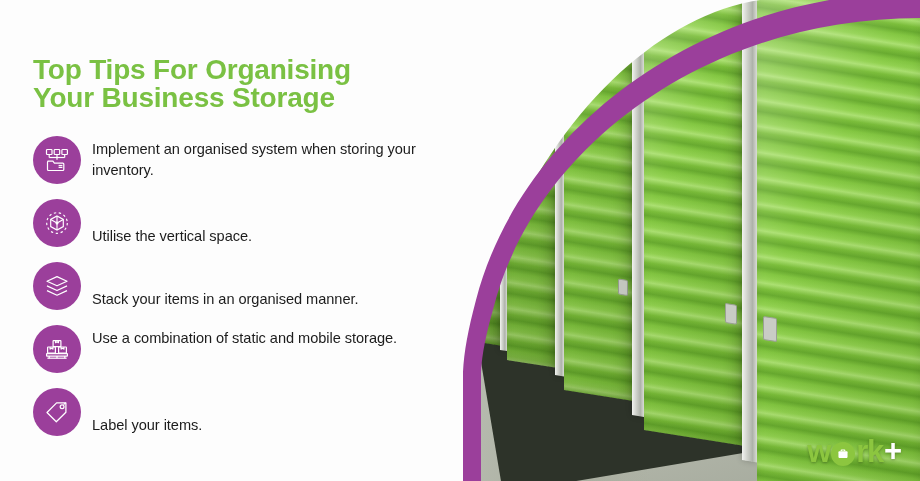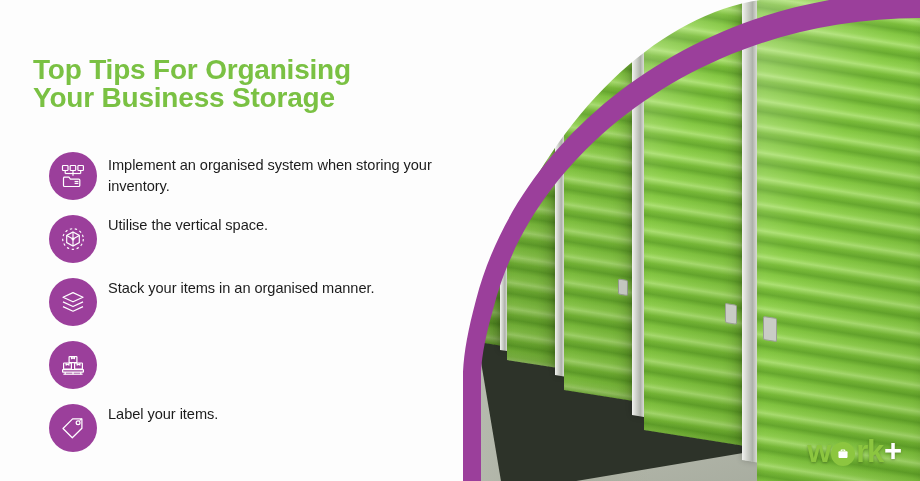--- a/index.html
+++ b/index.html
@@ -41,30 +41,30 @@
     color: #7ac143;
     margin: 0;
   }
 
   .tips-list {
     position: absolute;
     left: 33px;
     top: 136px;
     width: 440px;
     list-style: none;
-    margin: 16px;
+    margin: 0;
     padding: 0;
   }
   .tip-item {
     display: flex;
     align-items: flex-start;
     margin-bottom: 15px;
     min-height: 48px;
   }
-  .tip-item.compact { align-items: flex-start; }
+  .tip-item.compact { align-items: flex-end; }
 
   .tip-icon-badge {
     flex: 0 0 auto;
     width: 48px;
     height: 48px;
     border-radius: 50%;
     background: #9b3f9b;
     display: flex;
     align-items: center;
     justify-content: center;
@@ -360,20 +360,21 @@
             <path d="M6.1 11 v2.1 l1.4 -0.9 l1.4 0.9 v-2.1"></path>
             <rect x="14.6" y="11" width="7.8" height="6.1" rx="0.5"></rect>
             <path d="M17.1 11 v2.1 l1.4 -0.9 l1.4 0.9 v-2.1"></path>
             <rect x="2.6" y="17.6" width="20.8" height="2.5" rx="0.4"></rect>
             <line x1="5.2" y1="20.1" x2="5.2" y2="22.2"></line>
             <line x1="13" y1="20.1" x2="13" y2="22.2"></line>
             <line x1="20.8" y1="20.1" x2="20.8" y2="22.2"></line>
             <line x1="3.4" y1="22.2" x2="22.6" y2="22.2"></line>
           </svg>
         </span>
+        <span class="tip-text">Use a combination of static and mobile storage.</span>
       </li>
 
       <li class="tip-item compact">
         <span class="tip-icon-badge">
           <svg width="26" height="26" viewBox="0 0 26 26" fill="none" stroke="#ffffff" stroke-width="1.25" stroke-linejoin="round">
             <path d="M12.6 3.9 L21.9 3.9 L21.9 13.2 L12.3 22.8 L3 13.5 Z"></path>
             <circle cx="18.1" cy="7.7" r="1.9"></circle>
             <path d="M19.6 5.6 L21.6 3.6"></path>
           </svg>
         </span>

